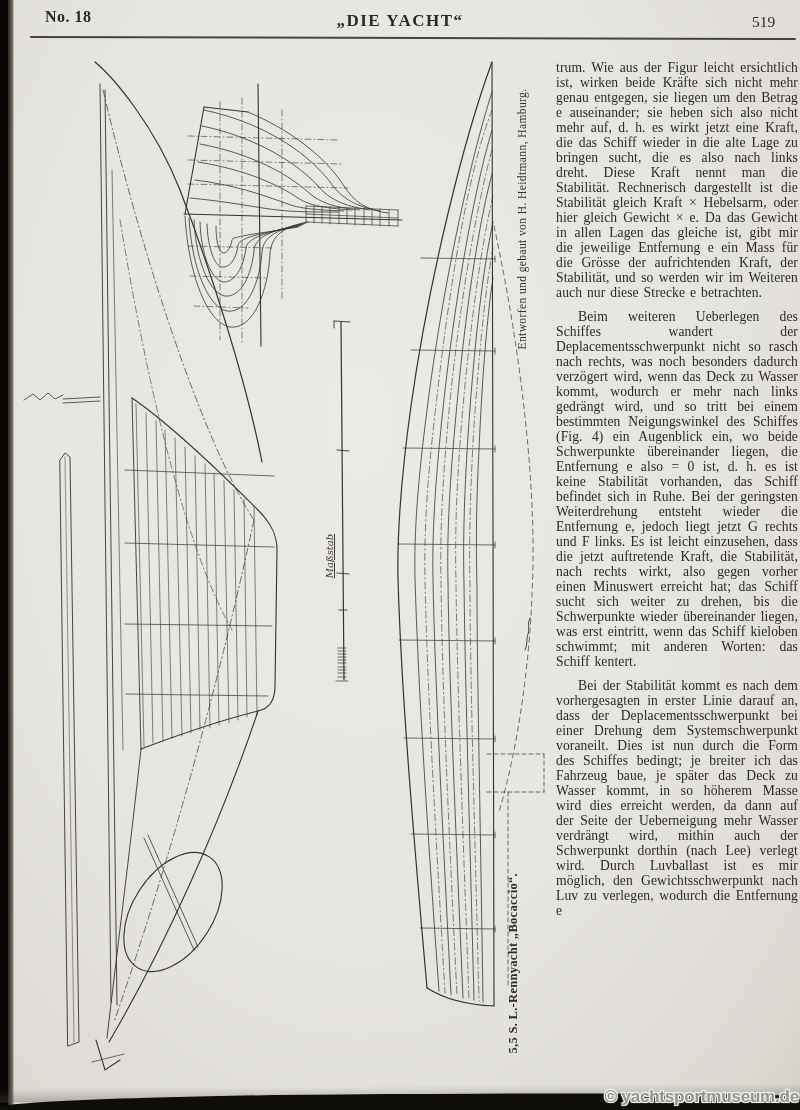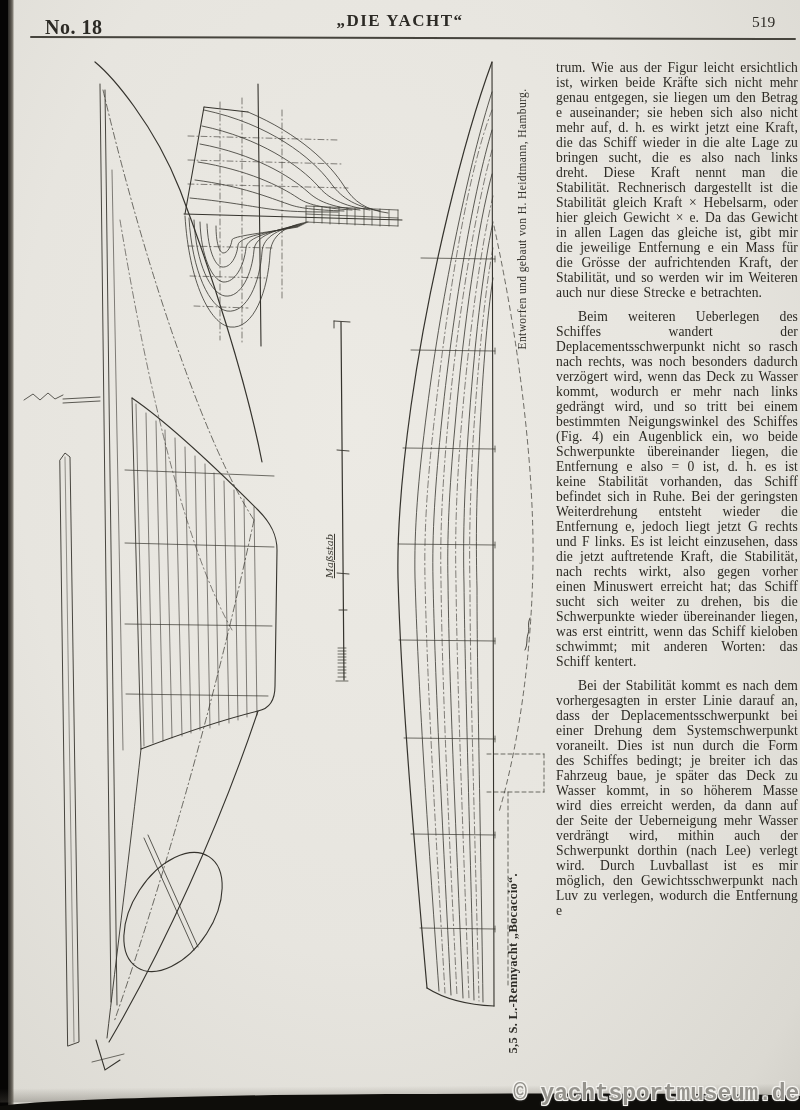--- a/index.html
+++ b/index.html
@@ -11,21 +11,21 @@
       radial-gradient(ellipse at 45% 38%, #eceae4 0%, #e7e5df 55%, #dbd9d2 92%, #d2d0c9 100%);
     font-family:"Liberation Serif", serif;
     color:#2c2a25;
   }
   
   .binding{
     position:absolute;left:0;top:0;bottom:0;width:14px;
     background:linear-gradient(to right,#060504 0,#060504 8px,#2c2a26 8px,#55514a 11px,#8a867d 13px,rgba(138,134,125,0) 14px);
   }
   
-  .hdr-issue{position:absolute;left:45px;top:16px;font-size:20px;font-weight:bold;letter-spacing:.5px;}
+  .hdr-issue{position:absolute;left:45px;top:8px;font-size:16px;font-weight:bold;letter-spacing:.5px;}
   .hdr-title{position:absolute;left:50%;transform:translateX(-50%);top:11px;font-size:17px;font-weight:bold;letter-spacing:1.5px;text-align:right;}
   .hdr-page{position:absolute;left:752px;top:13px;font-size:15.5px;}
   .hdr-rule{position:absolute;left:30px;top:37px;width:766px;height:2px;background:#46443d;transform:rotate(.15deg);border-radius:2px;}
   
   .plate{position:absolute;left:8px;top:50px;width:548px;height:1048px;}
   .plate svg{display:block;}
   
   .vlabel{position:absolute;white-space:nowrap;transform:rotate(-90deg);transform-origin:center;text-align:center;}
   .credit{left:389px;top:211px;width:270px;height:16px;font-size:11.5px;letter-spacing:.4px;color:#34322c;}
   .caption{left:429px;top:960px;width:170px;height:17px;font-size:12.5px;font-weight:bold;letter-spacing:.3px;color:#2e2c27;}
@@ -34,22 +34,22 @@
   .article{
     position:absolute;left:556px;top:60px;width:242px;
     font-size:13.6px;line-height:15px;text-align:justify;
     word-spacing:1.4px;letter-spacing:.1px;color:#2b2923;
   }
   .article p{margin:0;}
   .article p + p{text-indent:22px;margin-top:9px;}
   
   .watermark{
     position:absolute;right:1px;bottom:3px;z-index:5;
-    font-family:Liberation Mono, monospace;
-    font-size:23px;font-weight:bold;letter-spacing:-.2px;
+    font-family:Liberation Sans, sans-serif;
+    font-size:17px;font-weight:bold;letter-spacing:-.2px;
     color:#95938d;
     text-shadow:-1px -1px 0 #f4f3ef,1px -1px 0 #f4f3ef,-1px 1px 0 #f4f3ef,1px 1px 0 #f4f3ef,0 0 3px #ffffff;
     margin-left:40px;
   }
   
   .band-soft{position:absolute;left:0;right:0;bottom:10px;height:14px;background:linear-gradient(to bottom,rgba(90,86,78,0) 0,rgba(90,86,78,.35) 100%);transform:rotate(-.35deg);}
   .bottom-band{
     position:absolute;left:-6px;right:-6px;bottom:-8px;height:24px;
     background:#0e0d0a;transform:rotate(-.4deg);
     border-radius:45% 60% 0 0 / 12px 6px 0 0;

